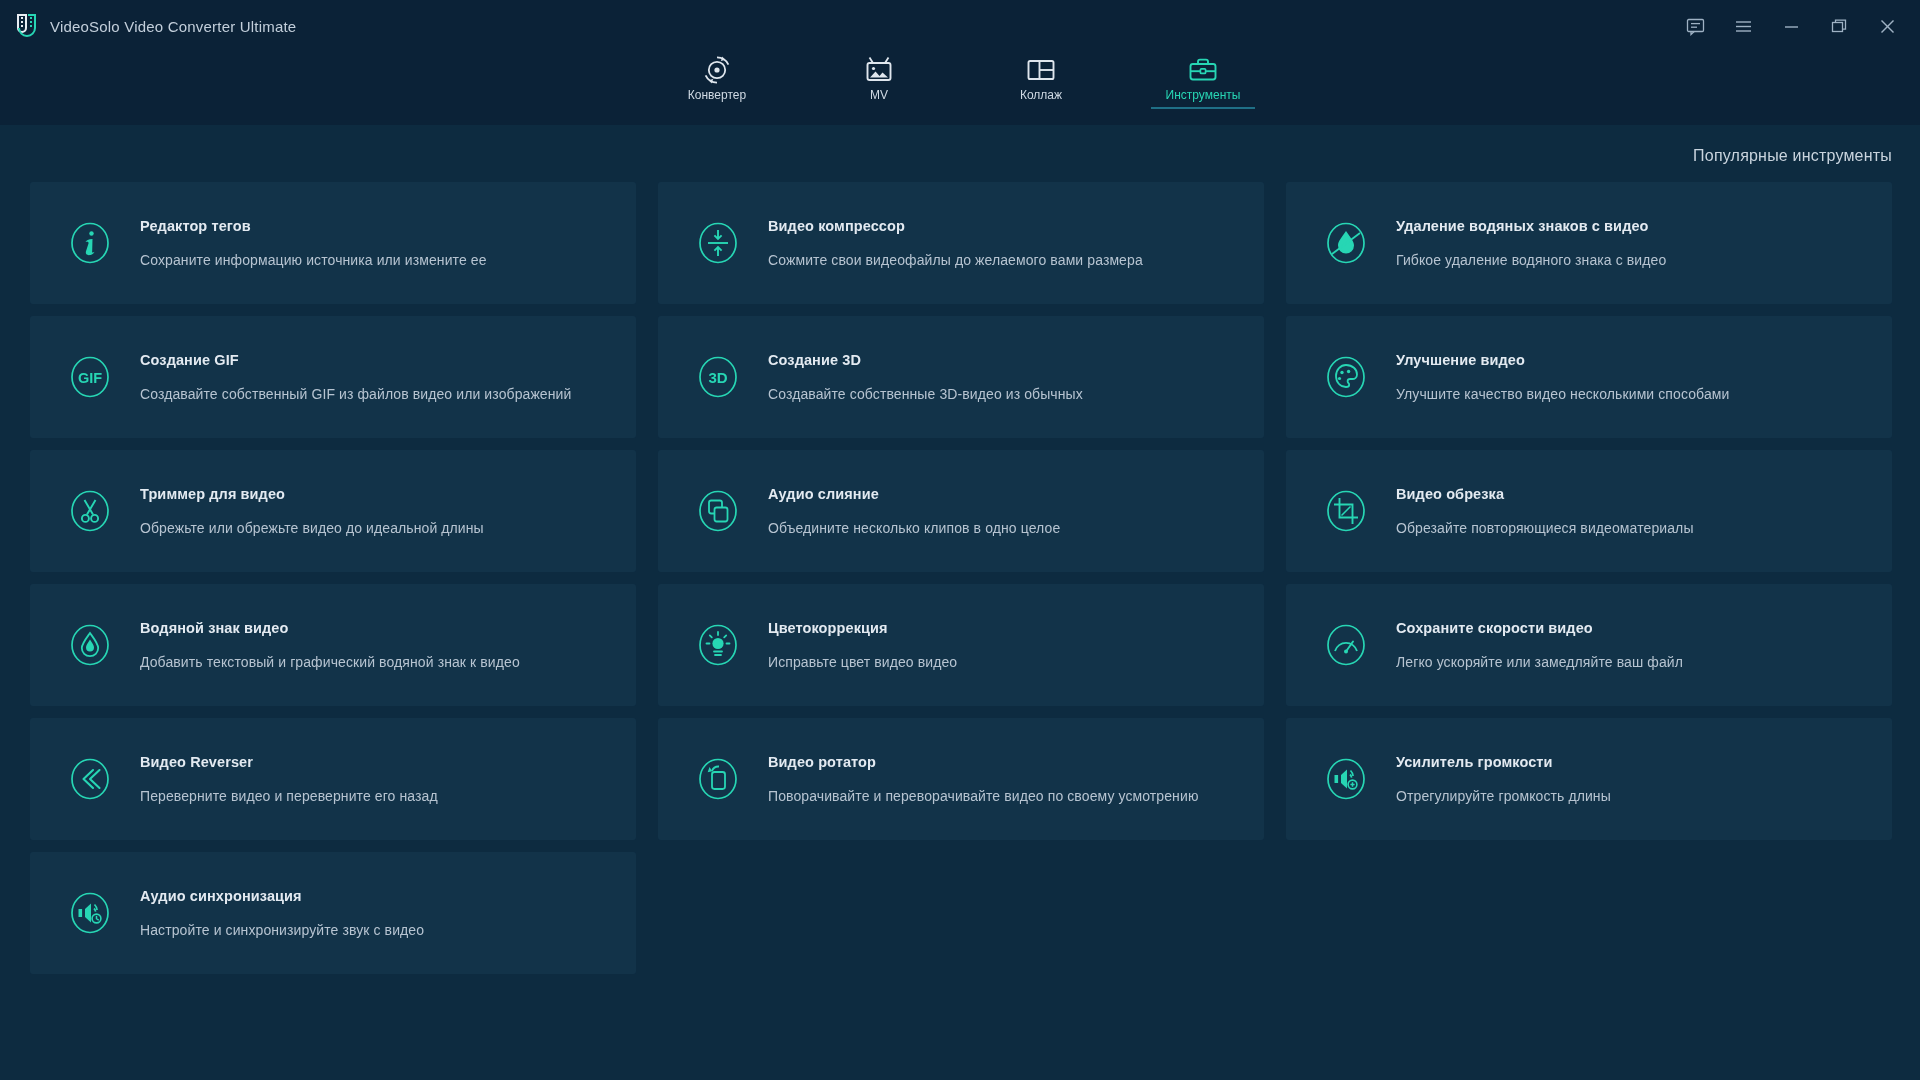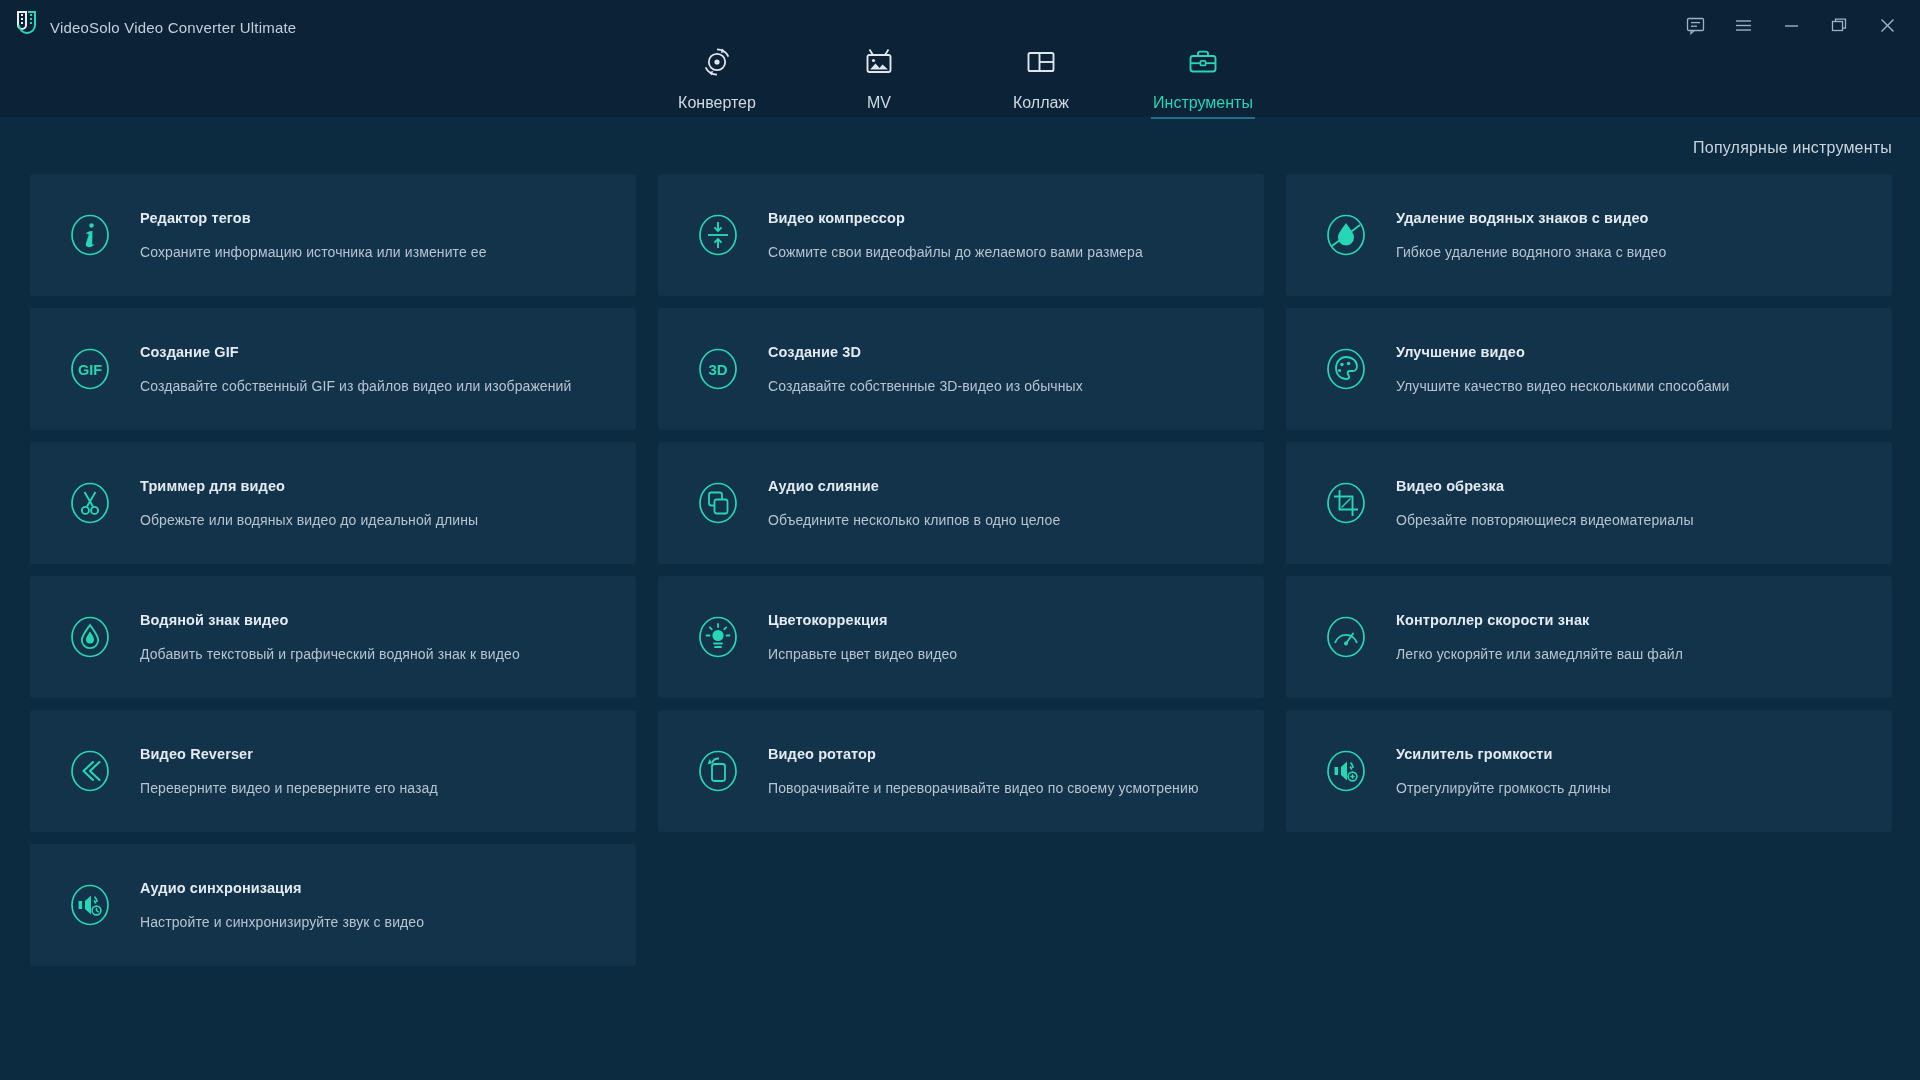--- a/index.html
+++ b/index.html
@@ -7,23 +7,24 @@
     width:1920px; height:1080px;
     background:#0b2237;
     font-family:"Liberation Sans", sans-serif;
     overflow:hidden;
   }
 
   
   .titlebar {
     height:36px; width:100%;
     background:#0b2237;
-    display:flex; align-items:flex-end;
+    display:flex; align-items:center;
     padding:0 10px 0 16px;
     position:relative;
+    margin-top:8px;
   }
   .app-logo { width:22px; height:26px; margin-right:12px; flex:none; }
   .app-title {
     font-size:15px; color:#c3cfdb; letter-spacing:.2px;
     white-space:nowrap;
   }
   .win-controls {
     margin-left:auto; display:flex; align-items:center; gap:26px;
     padding-right:12px;
   }
@@ -43,21 +44,21 @@
     padding-top:3px;
   }
   .nav-tab {
     width:104px;
     display:flex; flex-direction:column; align-items:center;
     cursor:pointer; padding-top:6px;
     position:relative;
   }
   .nav-ico { height:34px; display:flex; align-items:center; justify-content:center; }
   .nav-label {
-    margin-top:15px; font-size:16px; color:#cfd9e3;
+    margin-top:1px; font-size:12px; color:#cfd9e3;
     white-space:nowrap;
   }
   .nav-tab.active .nav-label { color:#27d6b4; }
   .nav-tab.active .nav-underline {
     position:absolute; bottom:-7px; left:0; right:0;
     height:2px; background:#1f6f86;
   }
 
   
   .content {
@@ -300,21 +301,21 @@
       <span class="card-ico">
         <svg width="52" height="52" viewBox="0 0 52 52">
           <ellipse cx="26" cy="26" rx="18" ry="19.5" fill="none" stroke="#27d6b4" stroke-width="1.7"></ellipse>
           <path d="M20.5 15 L29 29.5 M31.5 15 L23 29.5" fill="none" stroke="#27d6b4" stroke-width="1.9"></path>
           <circle cx="21.4" cy="33.4" r="3.5" fill="none" stroke="#27d6b4" stroke-width="1.9"></circle>
           <circle cx="30.6" cy="33.4" r="3.5" fill="none" stroke="#27d6b4" stroke-width="1.9"></circle>
         </svg>
       </span>
       <div class="card-text">
         <span class="card-title">Триммер для видео</span>
-        <span class="card-desc">Обрежьте или водяных видео до идеальной длины</span>
+        <span class="card-desc">Обрежьте или обрежьте видео до идеальной длины</span>
       </div>
     </div>
 
     <div class="card">
       <span class="card-ico">
         <svg width="52" height="52" viewBox="0 0 52 52">
           <ellipse cx="26" cy="26" rx="18" ry="19.5" fill="none" stroke="#27d6b4" stroke-width="1.7"></ellipse>
           <rect x="17" y="15.5" width="13" height="13" rx="2.2" fill="none" stroke="#27d6b4" stroke-width="1.8"></rect>
           <rect x="22.5" y="22.5" width="13" height="14" rx="2.2" fill="#123349" stroke="#27d6b4" stroke-width="1.8"></rect>
         </svg>
@@ -378,21 +379,21 @@
     <div class="card">
       <span class="card-ico">
         <svg width="52" height="52" viewBox="0 0 52 52">
           <ellipse cx="26" cy="26" rx="18" ry="19.5" fill="none" stroke="#27d6b4" stroke-width="1.7"></ellipse>
           <path d="M15 32 a11.5 11.5 0 0 1 22 0" fill="none" stroke="#27d6b4" stroke-width="1.8"></path>
           <line x1="26" y1="32.5" x2="33" y2="22.5" stroke="#27d6b4" stroke-width="1.9" stroke-linecap="round"></line>
           <circle cx="26" cy="32.5" r="2" fill="#27d6b4"></circle>
         </svg>
       </span>
       <div class="card-text">
-        <span class="card-title">Контроллер скорости знак</span>
+        <span class="card-title">Сохраните скорости видео</span>
         <span class="card-desc">Легко ускоряйте или замедляйте ваш файл</span>
       </div>
     </div>
 
     <div class="card">
       <span class="card-ico">
         <svg width="52" height="52" viewBox="0 0 52 52">
           <ellipse cx="26" cy="26" rx="18" ry="19.5" fill="none" stroke="#27d6b4" stroke-width="1.7"></ellipse>
           <path d="M29 17 L19.5 26 L29 35" fill="none" stroke="#27d6b4" stroke-width="2.1" stroke-linejoin="round" stroke-linecap="round"></path>
           <path d="M35.5 17 L26 26 L35.5 35" fill="none" stroke="#27d6b4" stroke-width="2.1" stroke-linejoin="round" stroke-linecap="round"></path>

